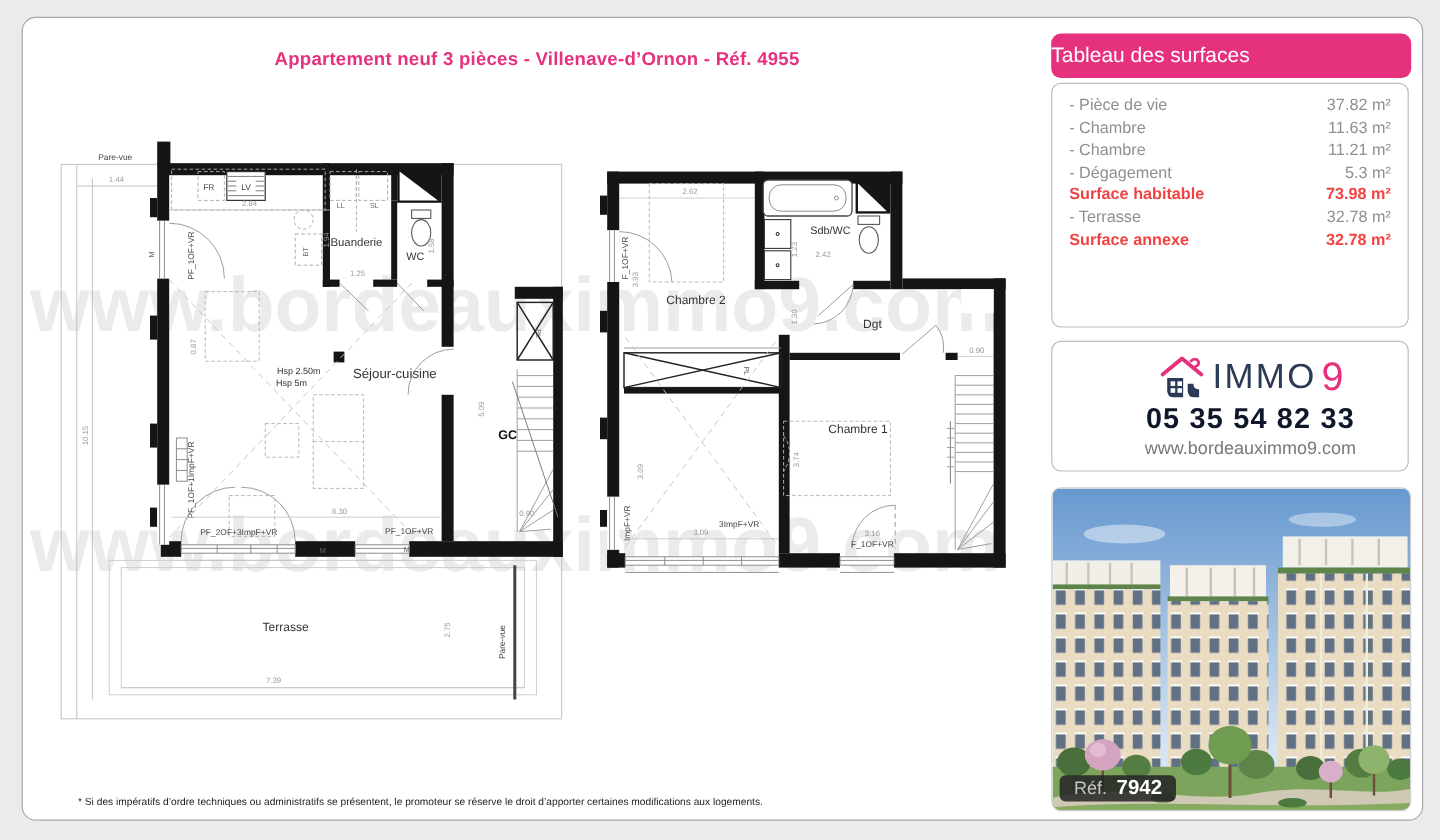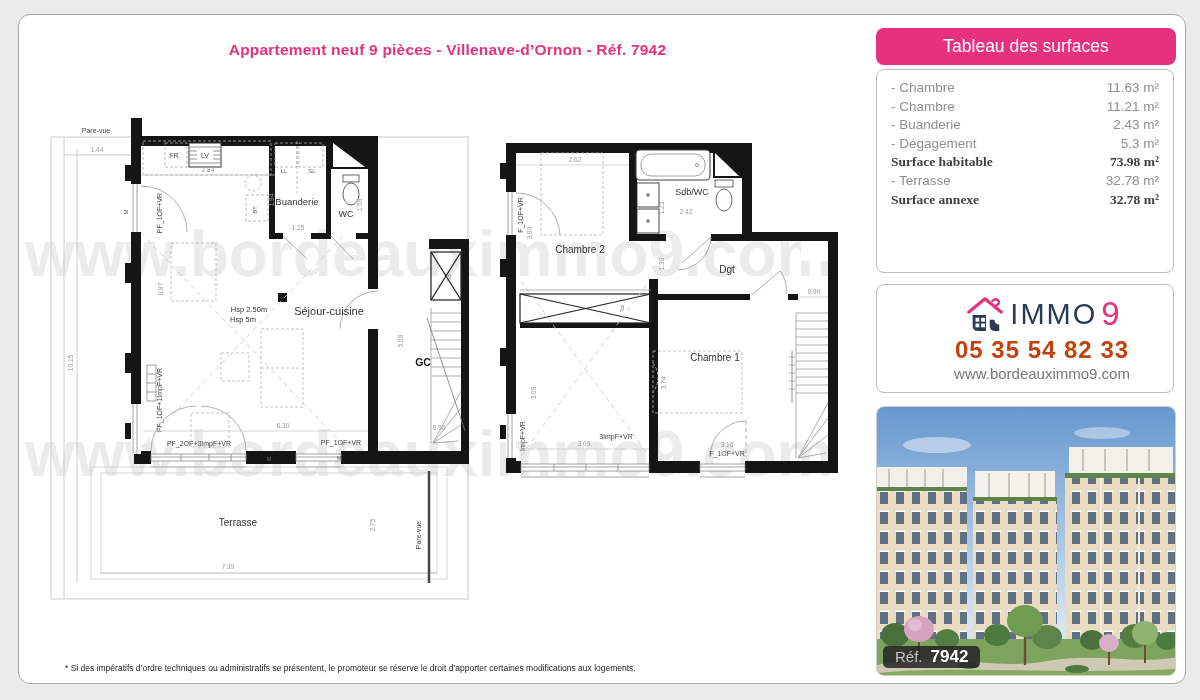--- a/index.html
+++ b/index.html
@@ -17,51 +17,51 @@
   #plan-left{position:absolute;left:12px;top:98px;}
   #plan-right{position:absolute;left:477px;top:108px;}
   svg text{font-family:"Liberation Sans",sans-serif;}
   .rlabel{font-size:10px;fill:#333;}
   .small{font-size:6.5px;fill:#999;}
   .wlabel{font-size:7px;fill:#444;}
   .tiny{font-size:6px;fill:#666;}
   
   #sidebar{position:absolute;left:857px;top:0;width:300px;}
   #surf-header{position:absolute;left:0;top:13px;width:300px;height:37px;background:#e6317f;
-    border-radius:8px;color:#fff;font-size:17.5px;text-align:center;line-height:37px;}
+    border-radius:8px;color:#fff;font-size:17.5px;line-height:37px;}
   #surf-table{position:absolute;left:0;top:54px;width:298px;height:204px;border:1px solid #bdbdbd;
     border-radius:8px;box-sizing:border-box;padding:9px 14px 7px 14px;}
   .srow{display:flex;justify-content:space-between;font-size:13.5px;line-height:18.6px;color:#8f8f8f;}
-  .srow.total{font-weight:bold;color:#404040;font-family:Liberation Serif, serif;}
+  .srow.total{font-weight:bold;color:#ef4444;}
   #logo-box{position:absolute;left:0;top:269px;width:298px;height:109px;border:1px solid #bdbdbd;
     border-radius:8px;box-sizing:border-box;text-align:center;padding-left:34px;}
   #logo-row{margin-top:10px;display:flex;align-items:center;justify-content:center;gap:4px;}
   #brand-immo{font-size:29px;color:#2b3a55;letter-spacing:2px;}
   #brand-9{font-size:33px;color:#e6317f;font-weight:400;}
-  #phone{font-size:24px;font-weight:800;color:#c2410c;letter-spacing:1px;margin-top:3px;}
+  #phone{font-size:24px;font-weight:800;color:#0f172a;letter-spacing:1px;margin-top:3px;}
   #website{font-size:15px;color:#777;margin-top:1px;}
   #photo{position:absolute;left:0;top:391px;width:300px;height:270px;border-radius:8px;
     overflow:hidden;border:1px solid #cfcfcf;box-sizing:border-box;}
   #ref-badge{position:absolute;left:6px;bottom:7px;background:rgba(35,35,35,.85);
     border-radius:5px;padding:1px 12px;display:flex;align-items:baseline;gap:8px;}
   #ref-label{color:#c4c4c4;font-size:15px;}
   #ref-value{color:#fff;font-size:17px;font-weight:bold;}
   #disclaimer{position:absolute;left:10px;bottom:10px;font-size:8.5px;color:#1c1c1c;margin-left:36px;}
 </style>
 </head>
 <body>
 
 <div id="card">
 
   <div id="wm-wrap">
     <div class="wm" id="wm1">www.bordeauximmo9.com</div>
     <div class="wm" id="wm2">www.bordeauximmo9.com</div>
   </div>
 
-  <div id="title">Appartement neuf 9 pièces - Villenave-d’Ornon - Réf. 7942</div>
+  <div id="title">Appartement neuf 3 pièces - Villenave-d’Ornon - Réf. 4955</div>
 
   <svg id="plan-left" width="450" height="500" viewBox="0 0 450 500">
 
     <g stroke="#c6c6c6" stroke-width="0.9" fill="none">
       <rect x="20" y="24" width="417" height="462"></rect>
       <line x1="33" y1="24" x2="33" y2="486"></line>
       <line x1="46" y1="36" x2="46" y2="470"></line>
       <line x1="33" y1="42" x2="102" y2="42"></line>
       <line x1="70" y1="460" x2="406" y2="460"></line>
     </g>
@@ -370,30 +370,30 @@
     <text x="120" y="316" class="wlabel" text-anchor="middle">3ImpF+VR</text>
     <text x="231" y="324" class="small" text-anchor="middle">3.16</text>
     <text x="231" y="333" class="wlabel" text-anchor="middle">F_1OF+VR</text>
   </svg>
 
   <div id="sidebar">
     <div id="surf-header">Tableau des surfaces</div>
 
     <div id="surf-table">
       <div class="srow">
+          <span>- Pièce de vie</span>
+          <span>37.82 m²</span>
+        </div>
+      <div class="srow">
           <span>- Chambre</span>
           <span>11.63 m²</span>
         </div>
       <div class="srow">
           <span>- Chambre</span>
           <span>11.21 m²</span>
-        </div>
-      <div class="srow">
-          <span>- Buanderie</span>
-          <span>2.43 m²</span>
         </div>
       <div class="srow">
           <span>- Dégagement</span>
           <span>5.3 m²</span>
         </div>
       <div class="srow total">
           <span>Surface habitable</span>
           <span>73.98 m²</span>
         </div>
       <div class="srow">

